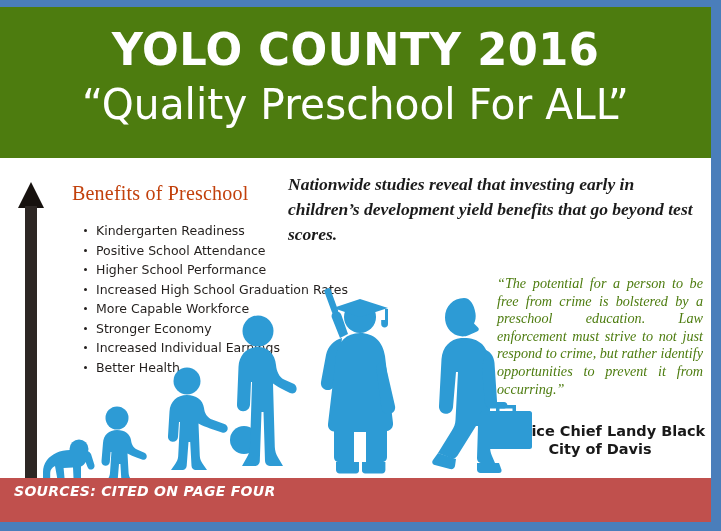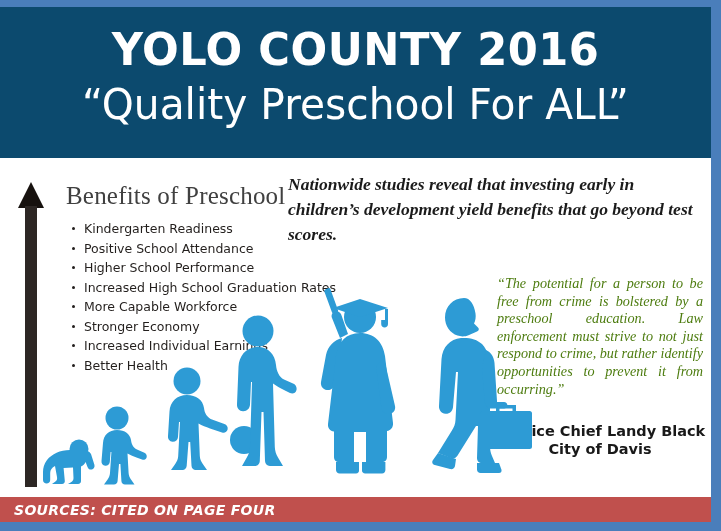--- a/index.html
+++ b/index.html
@@ -22,21 +22,21 @@
     position:absolute;right:0;top:0;width:10px;height:531px;
     background:#4a7ebb;
   }
   .frame-bottom{
     position:absolute;left:0;bottom:0;width:721px;height:9px;
     background:#4a7ebb;
   }
   
   .banner{
     position:absolute;left:0;top:7px;width:711px;height:151px;
-    background:#0c4a6e;
+    background:#4d7c0f;
     text-align:center;
     overflow:hidden;
   }
   .banner-title{
     color:#ffffff;
     font-family:"DejaVu Sans",sans-serif;
     font-weight:bold;
     font-size:45px;
     letter-spacing:0.5px;
     line-height:1;
@@ -67,28 +67,28 @@
   .arrow-shaft{
     position:absolute;left:7px;top:24px;width:12px;height:281px;
     background:#2d2724;
   }
   
   .benefits{
     position:absolute;left:66px;top:182px;width:300px;
   }
   .benefits-heading{
     font-family:"Liberation Serif","DejaVu Serif",serif;
-    font-size:25px;
-    color:#404040;
-    margin:0 0 9px 0;
+    font-size:20px;
+    color:#c2410c;
+    margin:0 0 9px 6px;
     font-weight:normal;
     letter-spacing:0.2px;
   }
   .benefits-list{
-    list-style:none;margin:4px;padding:0;
+    list-style:none;margin:16px;padding:0;
   }
   .benefits-list li{
     position:relative;
     padding-left:14px;
     font-family:"DejaVu Sans",sans-serif;
     font-size:12.5px;
     color:#231f1d;
     line-height:19.5px;
     white-space:nowrap;
   }
@@ -127,21 +127,21 @@
     font-size:14.5px;
     line-height:18px;
     color:#191919;
   }
   
   .figures{
     position:absolute;left:0;top:268px;width:711px;height:225px;
   }
   
   .footer-bar{
-    position:absolute;left:0;bottom:9px;width:711px;height:25px;
+    position:absolute;left:0;bottom:9px;width:711px;height:44px;
     background:#c0504d;
   }
   .footer-text{
     position:absolute;left:14px;top:5px;
     color:#ffffff;
     font-family:"DejaVu Sans",sans-serif;
     font-style:italic;
     font-weight:bold;
     font-size:14px;
     letter-spacing:0.3px;

